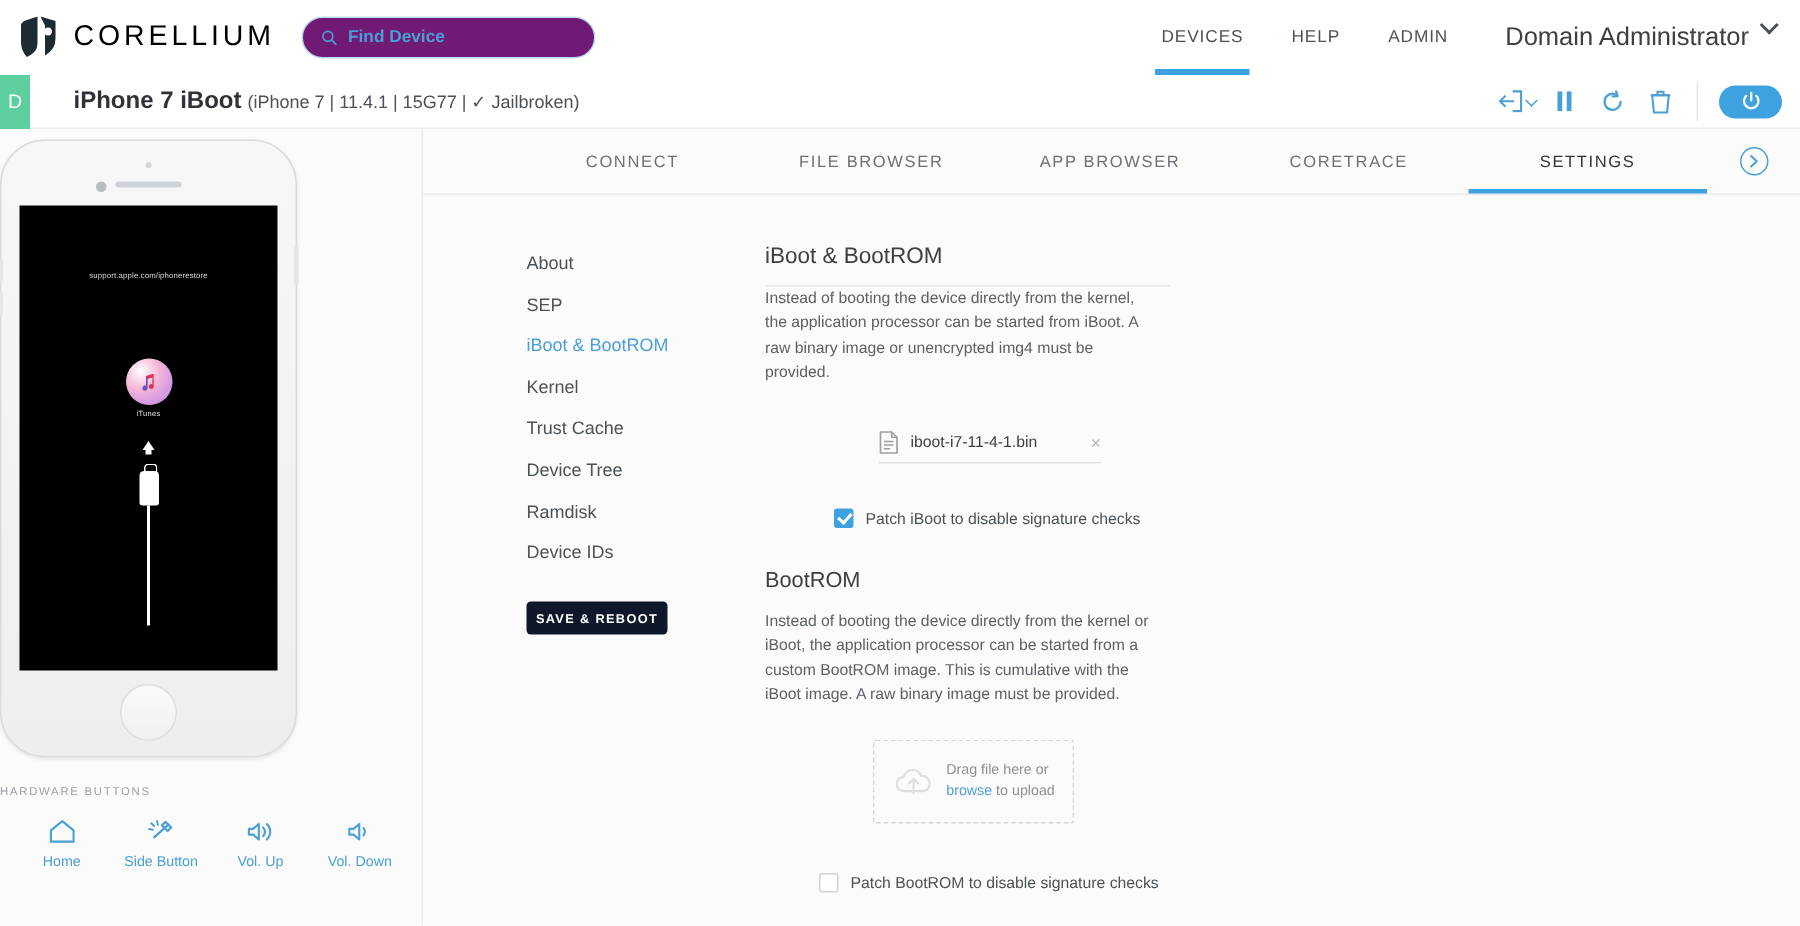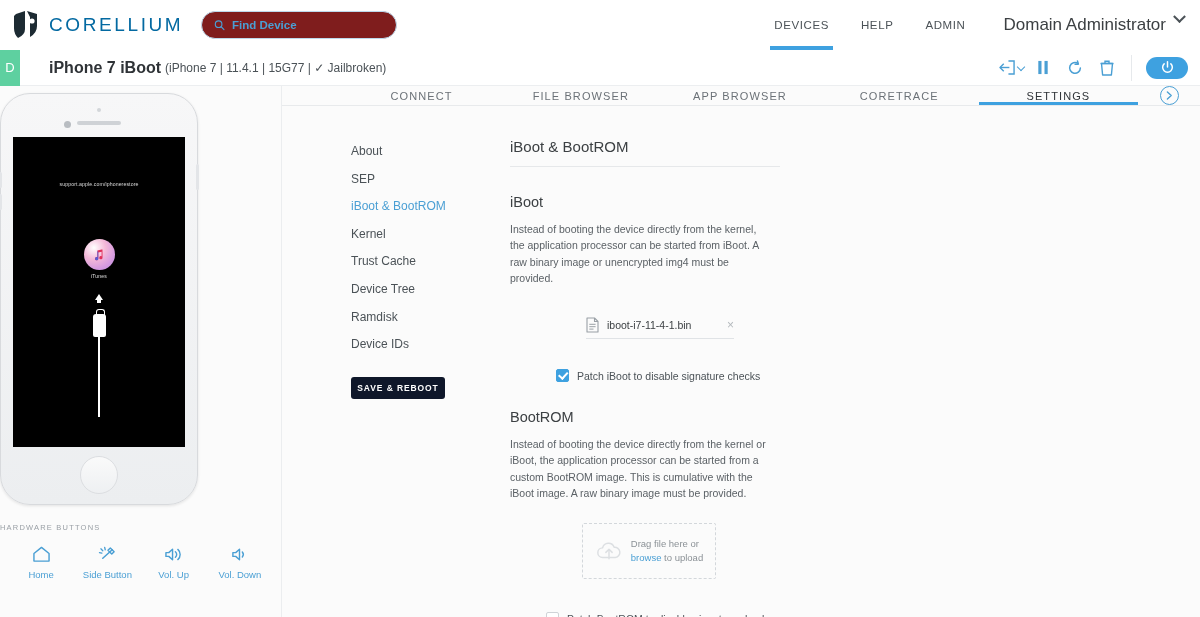--- a/index.html
+++ b/index.html
@@ -19,32 +19,32 @@
     background: #ffffff;
     display: flex;
     align-items: center;
     padding: 0 16px 0 14px;
   }
   .brand { display: flex; align-items: center; gap: 9px; }
   .brand-mark { width: 26px; height: 28px; display: block; }
   .brand-text {
     font-size: 19px;
     letter-spacing: 2.6px;
-    color: #0369a1;
+    color: #000000;
     font-weight: 400;
   }
   .search-wrap {
     margin-left: 18px;
     width: 196px; height: 28px;
     border: 1px solid #bcd9ec;
     border-radius: 15px;
     display: flex; align-items: center;
     gap: 7px;
     padding: 0 12px;
-    background: #7f1d1d;
+    background: #701a75;
   }
   .search-input {
     border: none; outline: none; background: transparent;
     font-family: "Liberation Sans", sans-serif;
     font-size: 11.5px; font-weight: bold;
     color: #4a9fd4;
     width: 100%;
     padding: 0;
   }
   .search-input::placeholder { color: #4a9fd4; opacity: 1; font-weight: bold; }
@@ -577,21 +577,20 @@
         <div class="menu-item">Trust Cache</div>
         <div class="menu-item">Device Tree</div>
         <div class="menu-item">Ramdisk</div>
         <div class="menu-item">Device IDs</div>
         <button class="save-btn">SAVE &amp; REBOOT</button>
       </div>
 
       <div class="detail">
         <div class="detail-title">iBoot &amp; BootROM</div>
 
-        <div class="sect-h">iBoot</div>
         <div class="sect-p">Instead of booting the device directly from the kernel, the application processor can be started from iBoot. A raw binary image or unencrypted img4 must be provided.</div>
 
         <div class="file-row">
           <svg width="13" height="16" viewBox="0 0 13 16">
             <path d="M1 1 H8.5 L12 4.5 V15 H1 Z" fill="none" stroke="#9aa0a6" stroke-width="1.1" stroke-linejoin="round"></path>
             <path d="M8.5 1 V4.5 H12" fill="none" stroke="#9aa0a6" stroke-width="1.1" stroke-linejoin="round"></path>
             <line x1="3.3" y1="7.3" x2="9.6" y2="7.3" stroke="#9aa0a6" stroke-width="1"></line>
             <line x1="3.3" y1="9.7" x2="9.6" y2="9.7" stroke="#9aa0a6" stroke-width="1"></line>
             <line x1="3.3" y1="12.1" x2="7.5" y2="12.1" stroke="#9aa0a6" stroke-width="1"></line>
           </svg>

